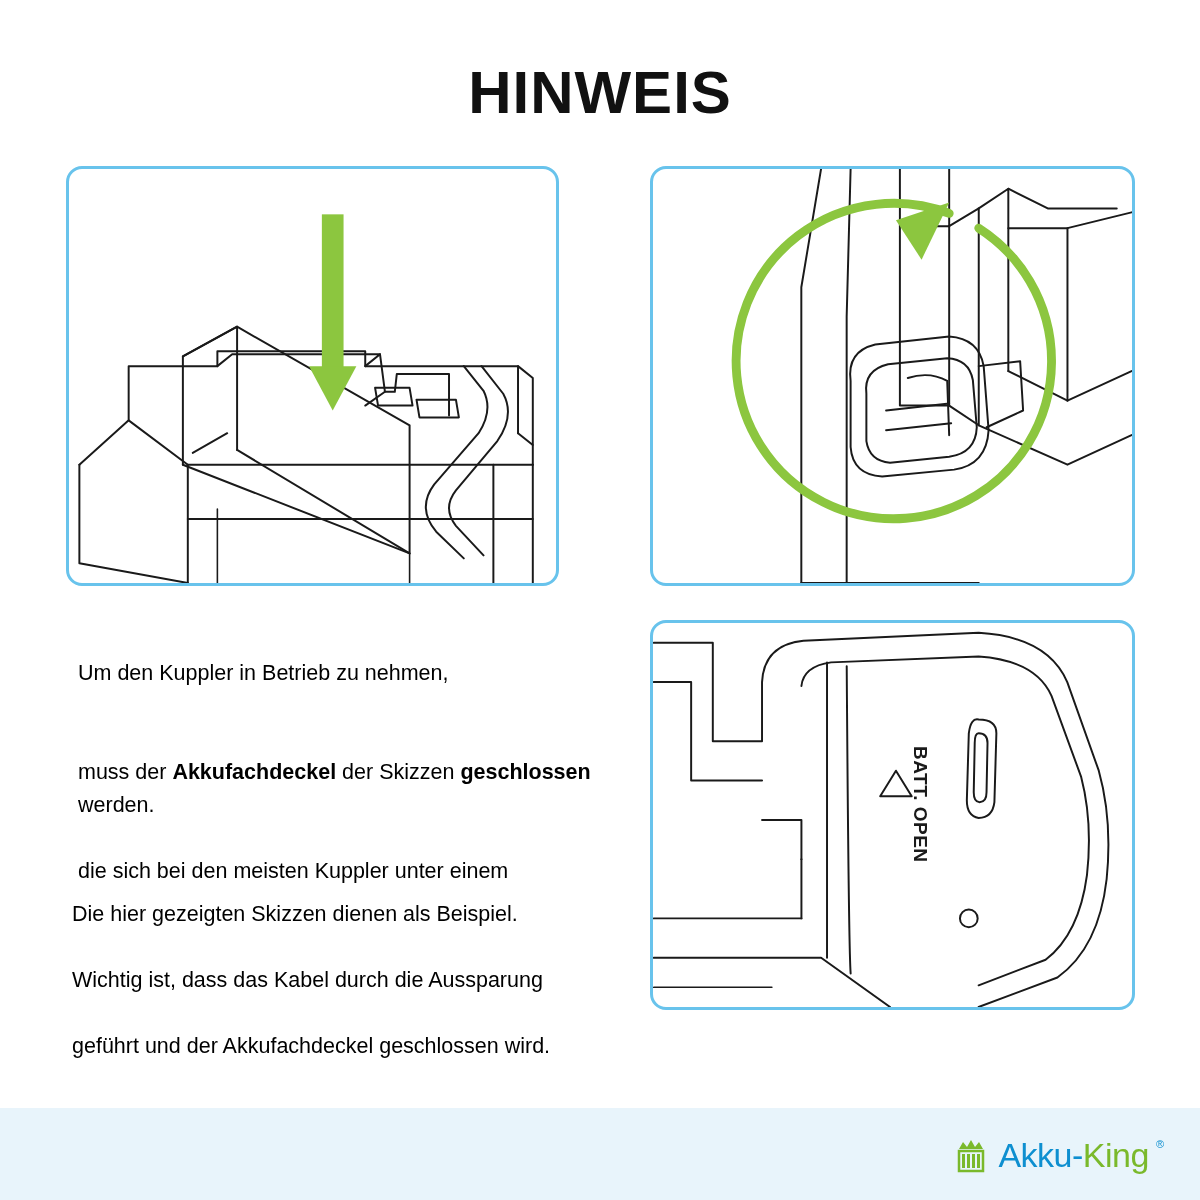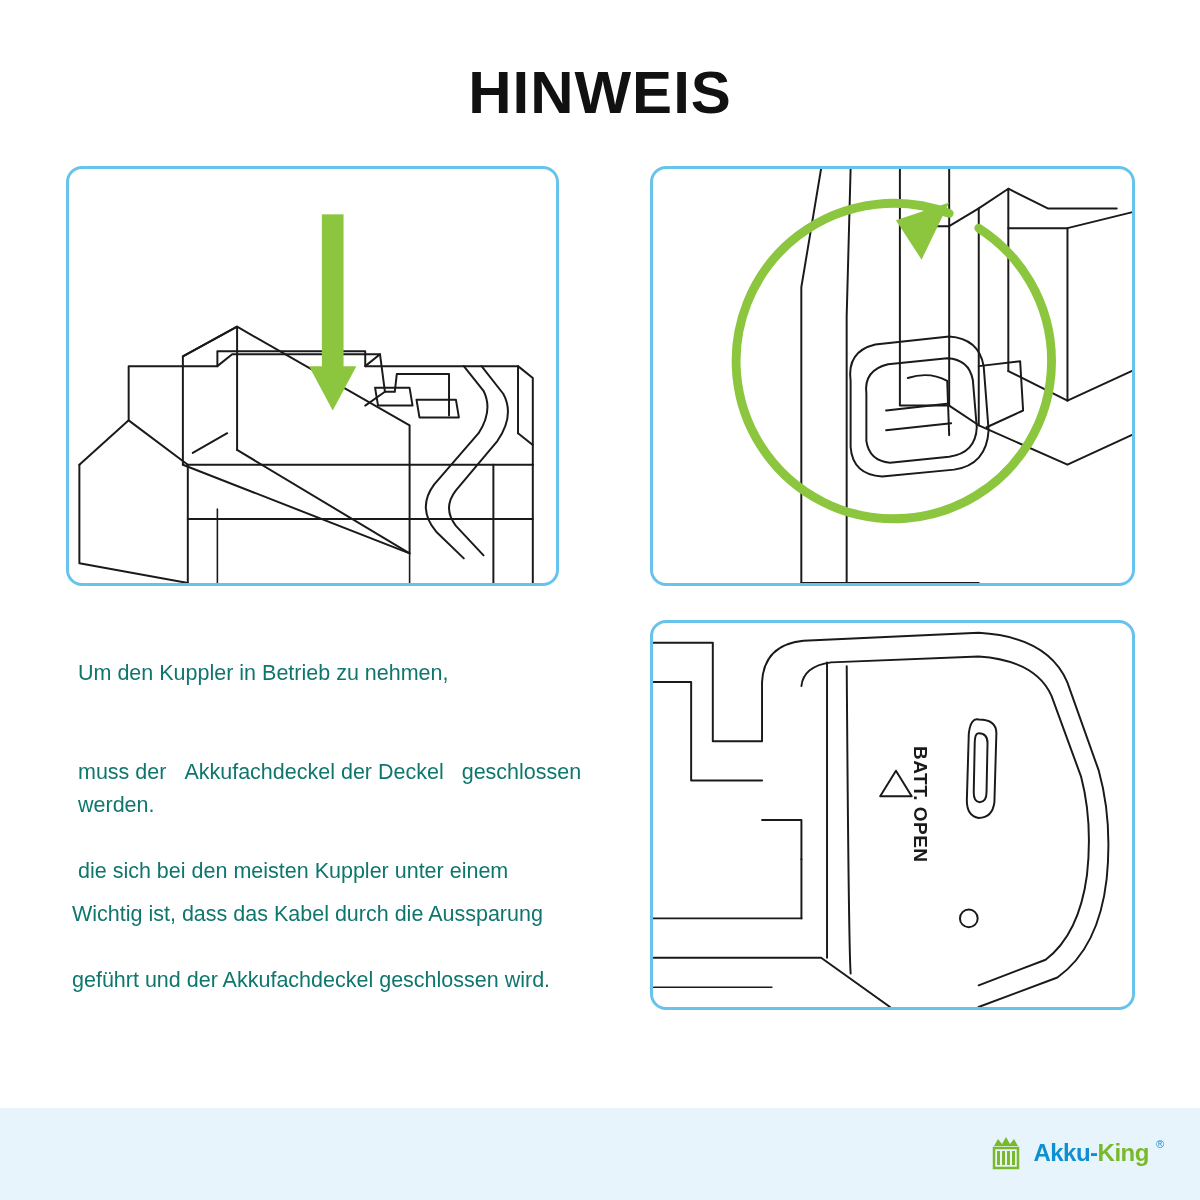--- a/index.html
+++ b/index.html
@@ -51,30 +51,30 @@
   .panel svg { display: block; width: 100%; height: 100%; }
 
   .sk { fill: none; stroke: #1a1a1a; stroke-width: 2; stroke-linejoin: round; stroke-linecap: round; }
   .sk-thin { fill: none; stroke: #1a1a1a; stroke-width: 1.6; stroke-linejoin: round; stroke-linecap: round; }
   .hl { fill: none; stroke: #8cc63f; stroke-width: 9; }
   .hl-arrow { fill: #8cc63f; stroke: none; }
 
   
   .textblock {
     position: absolute;
-    color: #0f766e;
+    color: #000000;
     font-size: 21.5px;
     line-height: 33px;
     white-space: pre-line;
   }
   #text-block-1 { left: 78px; top: 624px; width: 560px; }
   #text-block-2 { left: 72px; top: 865px; width: 560px; }
 
   .textblock .line { display: block; }
-  .textblock b { font-weight: normal; margin-left: 12px; }
+  .textblock b { font-weight: bold; }
 
   
   .footer-bar {
     position: absolute;
     left: 0;
     top: 1108px;
     width: 1200px;
     height: 92px;
     background: #e8f4fb;
   }
@@ -85,22 +85,22 @@
     display: flex;
     align-items: center;
     gap: 7px;
   }
   .logo-mark {
     width: 36px;
     height: 34px;
     position: relative;
   }
   .logo-text {
-    font-size: 24px;
-    font-weight: bold;
+    font-size: 34px;
+    font-weight: normal;
     color: #0e8fd0;
     letter-spacing: -0.5px;
   }
   .logo-text .green { color: #7ab92b; }
   .logo-reg {
     font-size: 11px;
     color: #0e8fd0;
     align-self: flex-start;
     margin-top: 2px;
   }
@@ -227,26 +227,27 @@
       <g class="sk-thin">
         <path d="M0 370 L120 370"></path>
       </g>
     </svg>
     <div class="batt-open-label" style="left: 278px; top: 123px;">BATT. OPEN</div>
   </div>
 
   <div class="textblock" id="text-block-1">
     <span class="line">Um den Kuppler in Betrieb zu nehmen,</span>
     <span class="line">
-      <span>muss der </span><b>Akkufachdeckel</b><span> der Deckel </span><b>geschlossen</b><span> werden.</span>
+      <span>muss der </span><b>Akkufachdeckel</b><span> der Skizzen </span><b>geschlossen</b><span> werden.</span>
     </span>
     <span class="line">die sich bei den meisten Kuppler unter einem</span>
   </div>
 
   <div class="textblock" id="text-block-2">
+    <span class="line">Die hier gezeigten Skizzen dienen als Beispiel.</span>
     <span class="line">Wichtig ist, dass das Kabel durch die Aussparung</span>
     <span class="line">geführt und der Akkufachdeckel geschlossen wird.</span>
   </div>
 
   <div class="footer-bar"></div>
   <div class="logo">
     <span class="logo-mark">
       <svg viewBox="0 0 36 34" width="36" height="34">
         <path d="M4 10 L8 3 L12 8 L16 1 L20 8 L24 3 L28 10 Z" fill="#7ab92b"></path>
         <rect x="4" y="12" width="24" height="20" fill="none" stroke="#7ab92b" stroke-width="2.5"></rect>

